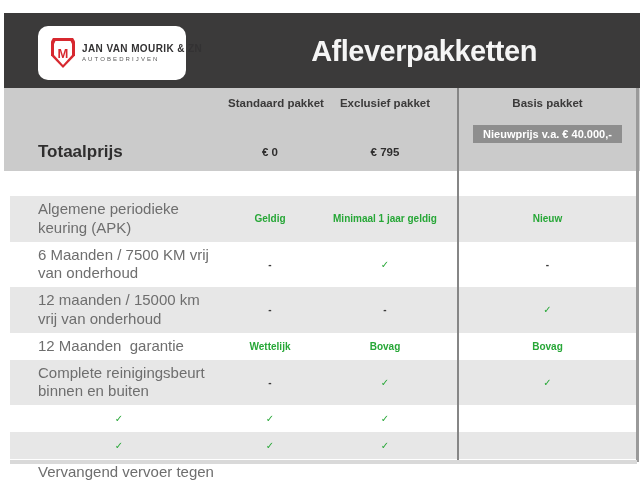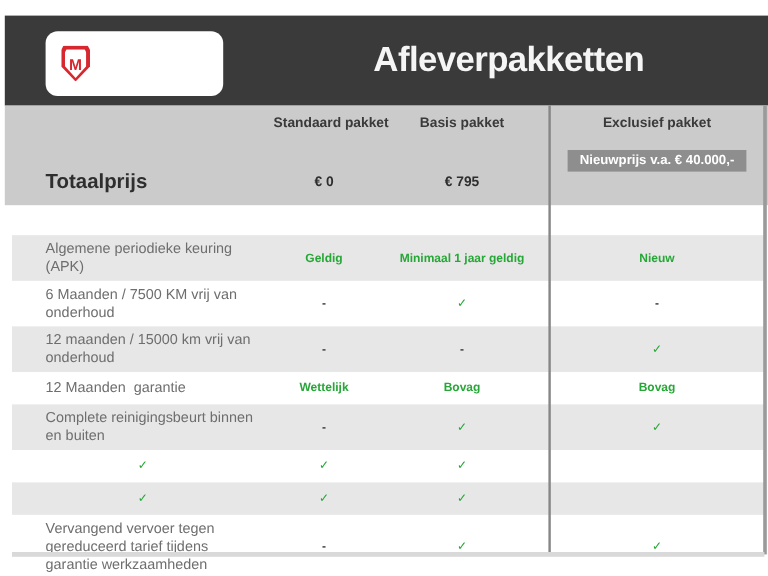--- a/index.html
+++ b/index.html
@@ -56,49 +56,53 @@
   .badge-shared{grid-column:2/4;transform:translateX(-14px);}
   .badge-exclusief{grid-column:4/5;}
   .total-row{position:absolute;left:0;bottom:9px;width:100%;}
   .total-label{font-size:17px;font-weight:bold;color:#2f2e2e;padding-left:28px;}
   .total-val{font-size:11.5px;font-weight:bold;color:#2f2e2e;text-align:center;white-space:nowrap;}
   
   .rows{position:absolute;left:10px;top:196px;width:627px;}
   .frow{min-height:27px;}
   .frow:nth-child(odd){background:var(--row-alt-bg,#e7e7e7);}
   .flabel{
-    font-size:12px;color:#6e6e6e;padding:4px 14px 4px 28px;
+    font-size:15px;color:#6e6e6e;padding:4px 14px 4px 28px;
     white-space:pre-wrap;line-height:1.25;max-width:200px;box-sizing:content-box;
   }
   .val{font-size:10px;font-weight:bold;color:var(--accent-green,#27a737);text-align:center;white-space:nowrap;}
   .val.muted{color:#3b3a3a;font-weight:bold;}
   
   .v-divider{position:absolute;left:457px;top:88px;width:2px;height:375px;background:#868686;}
   .right-edge{position:absolute;left:636px;top:88px;width:3px;height:374px;background:#9a9a9a;}
   .bottom-strip{position:absolute;left:10px;top:460px;width:627px;height:4px;background:#d9d9d9;}
 </style>
 </head>
 <body>
 
 <div class="topbar">
   <div class="logo-card">
     <div class="shield">
       <div class="shield-inner">M</div>
     </div>
+    <div class="brand-text">
+      <div class="brand-name">JAN VAN MOURIK &amp; ZN</div>
+      <div class="brand-tagline">AUTOBEDRIJVEN</div>
+    </div>
   </div>
   <div class="page-title">Afleverpakketten</div>
 </div>
 
 <div class="band">
   <div class="band-inner">
     <div class="cols hdr-row">
       <div></div>
       <div class="col-hdr">Standaard pakket</div>
+      <div class="col-hdr">Exclusief pakket</div>
       <div class="col-hdr">Basis pakket</div>
-      <div class="col-hdr">Exclusief pakket</div>
     </div>
     <div class="cols badge-row">
       <div></div>
       <div class="badge badge-exclusief" style="grid-column:4/5;margin:10px auto;">Nieuwprijs v.a. € 40.000,-</div>
     </div>
     <div class="cols total-row">
       <div class="total-label">Totaalprijs</div>
       <div class="total-val">€ 0</div>
       <div class="total-val">€ 795</div>
     </div>

